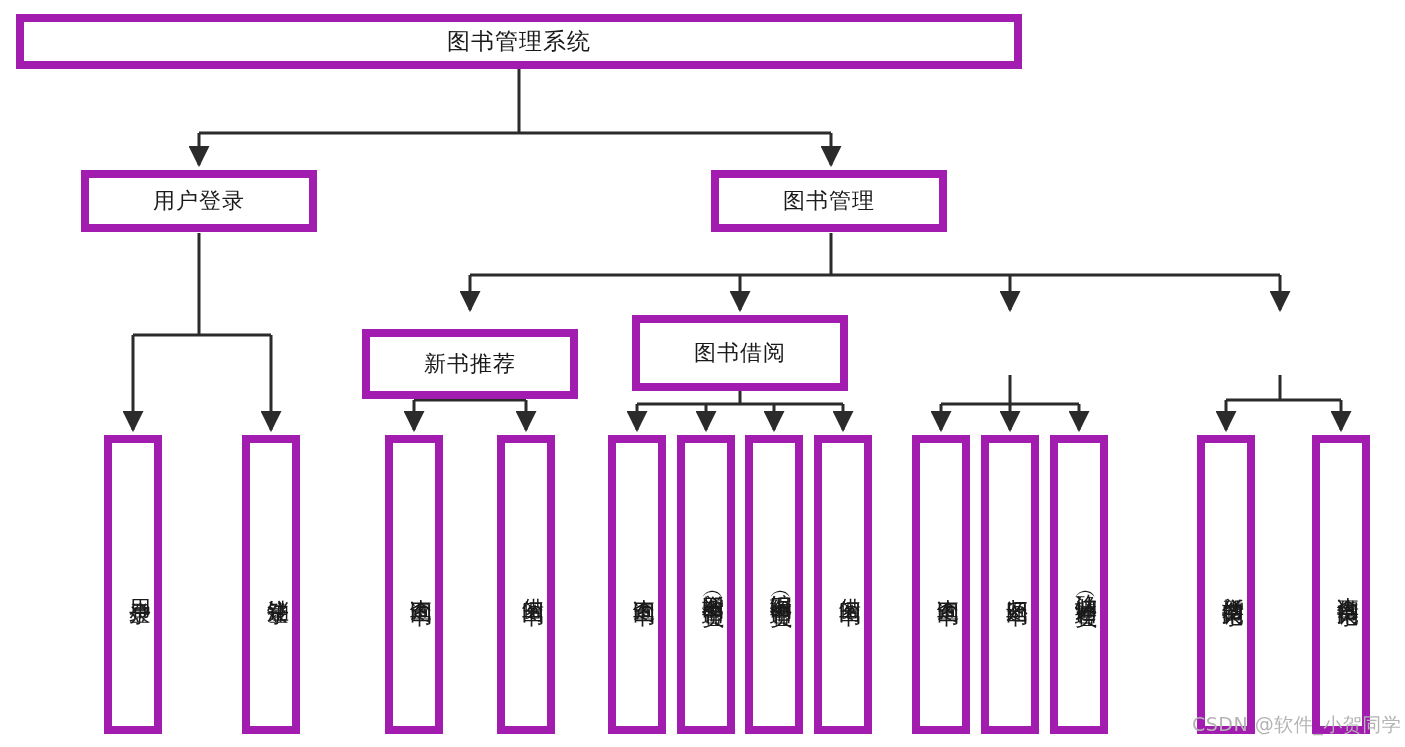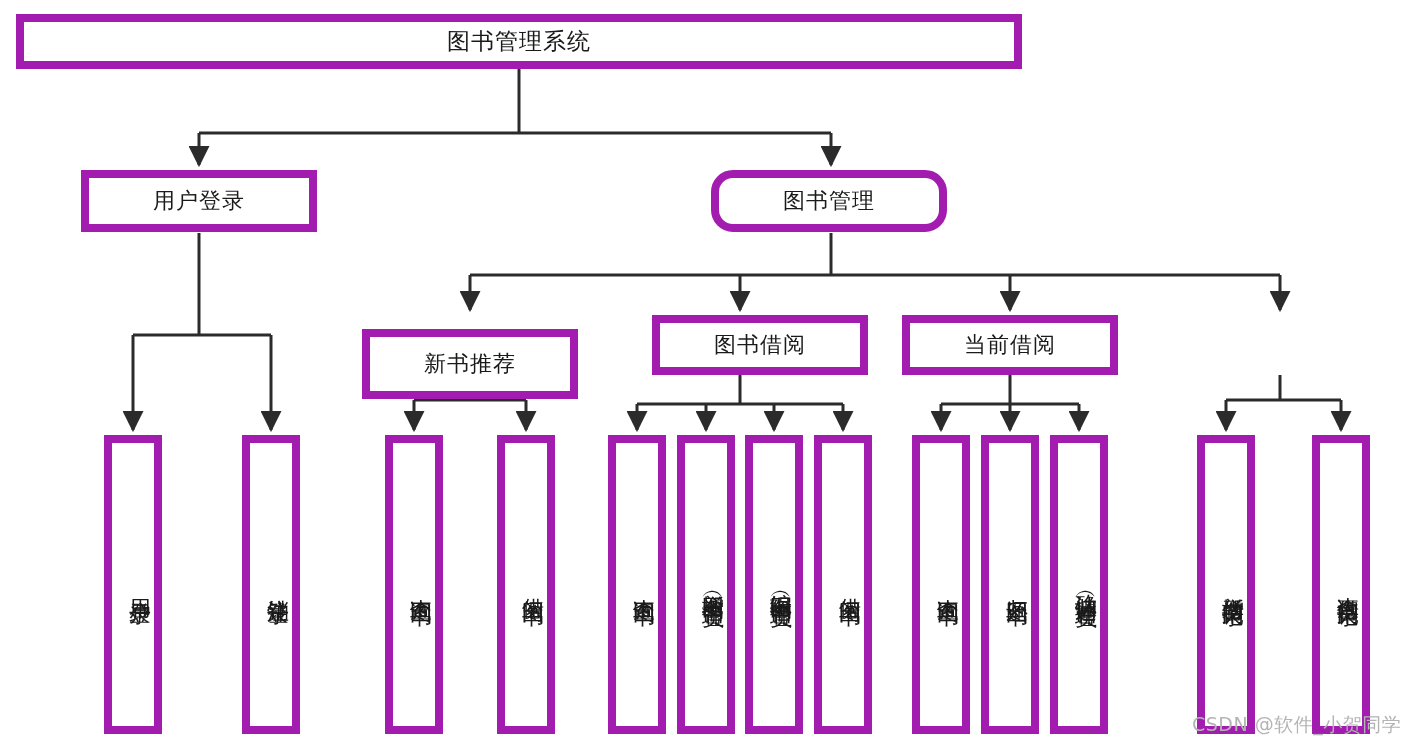--- a/index.html
+++ b/index.html
@@ -126,35 +126,32 @@
   </svg>
 
   <div class="node horiz root" style="left:16px; top:14px; width:1006px; height:55px;">
     <span>图书管理系统</span>
   </div>
 
   <div class="node horiz" style="left:81px; top:170px; width:236px; height:62px;">
     <span>用户登录</span>
   </div>
 
-  <div class="node horiz" style="left:711px; top:170px; width:236px; height:62px;border-radius:22px;">
+  <div class="node horiz" style="left:711px; top:170px; width:236px; height:62px;">
     <span>图书管理</span>
   </div>
 
   <div class="node horiz" style="left:362px; top:329px; width:216px; height:70px;">
     <span>新书推荐</span>
   </div>
 
-  <div class="node horiz" style="left:652px; top:315px; width:216px; height:60px;">
+  <div class="node horiz" style="left:632px; top:315px; width:216px; height:76px;">
     <span>图书借阅</span>
   </div>
 
-  <div class="node horiz" style="left:902px; top:315px; width:216px; height:60px;">
-    <span>当前借阅</span>
-  </div>
 
 
   <div class="node vert" style="left:104px; top:435px; width:58px; height:299px;">
     <span class="vlabel">用户登录</span>
   </div>
 
   <div class="node vert" style="left:242px; top:435px; width:58px; height:299px;">
     <span class="vlabel">注销登录</span>
   </div>
 

